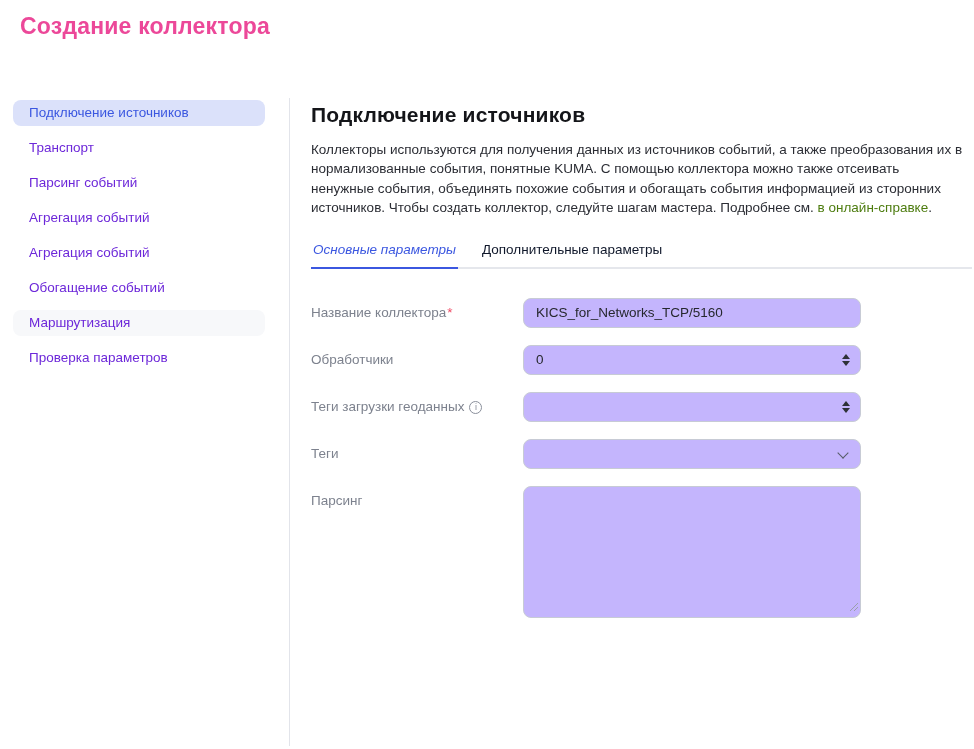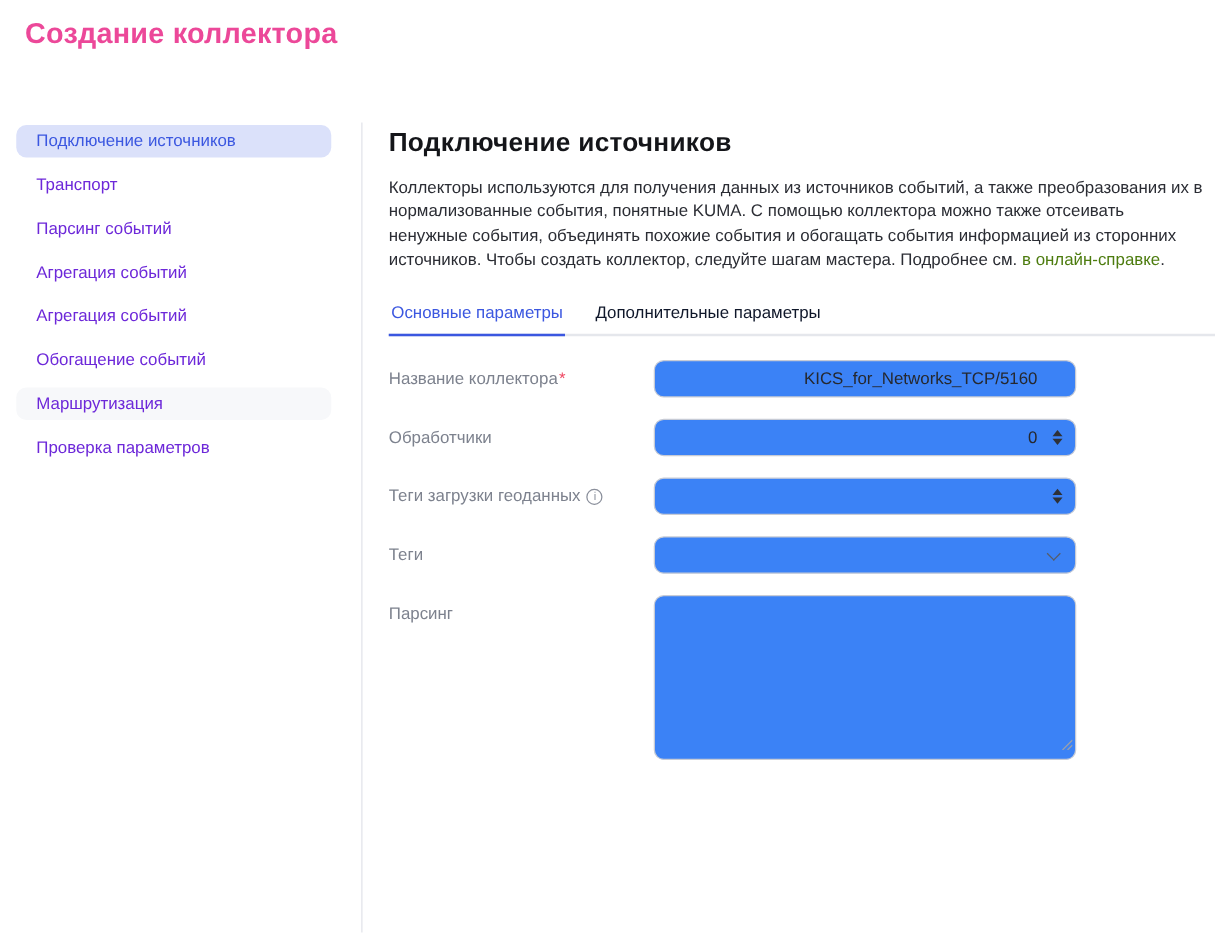--- a/index.html
+++ b/index.html
@@ -42,41 +42,40 @@
   .desc a { color: #4d7c0f; text-decoration: none; cursor: pointer; }
 
   .tabs {
     margin-top: 22px; display: flex; gap: 22px;
     border-bottom: 2px solid #e5e7ec; width: 661px;
   }
   .tab {
     font-size: 13.5px; color: #0f172a; padding: 2px 2px 10px 2px;
     cursor: pointer; position: relative; white-space: nowrap;
   }
-  .tab.active { color: #3b57e0; }
+  .tab.active { color: #3b57e0; font-style: italic; }
   .tab.active::after {
     content: ""; position: absolute; left: 0; right: 0; bottom: -2px;
     height: 2px; background: #3b57e0;
   }
 
   
-  .form { margin-top: 19px; width: 550px; }
+  .form { margin-top: 29px; width: 550px; }
   .row { display: flex; align-items: flex-start; margin-bottom: 17px; }
   .row label {
     width: 212px; flex: 0 0 212px; font-size: 13.5px; color: #7d828e;
     line-height: 30px; white-space: nowrap;
   }
   .req { color: #ef4863; margin-left: 1px; }
   .ctrl-wrap { position: relative; width: 338px; }
   .ctrl {
     width: 338px; height: 30px; border: 1px solid #c7cbd5; border-radius: 8px;
-    background: #3b82f6; font-family: "Liberation Sans", "DejaVu Sans", sans-serif;
+    background: #c4b5fd; font-family: "Liberation Sans", "DejaVu Sans", sans-serif;
     font-size: 13.5px; color: #26282e; padding: 0 30px 0 12px; outline: none;
     display: block;
-    text-align: right;
   }
   div.ctrl { line-height: 28px; cursor: pointer; overflow: hidden; white-space: nowrap; }
 
   textarea.ctrl { height: 132px; padding: 8px 12px; resize: none; line-height: 18px; }
 
   
   .chevron {
     position: absolute; right: 14px; top: 10px; width: 8px; height: 8px;
     border-right: 1.6px solid #565c68; border-bottom: 1.6px solid #565c68;
     transform: rotate(45deg); pointer-events: none;

